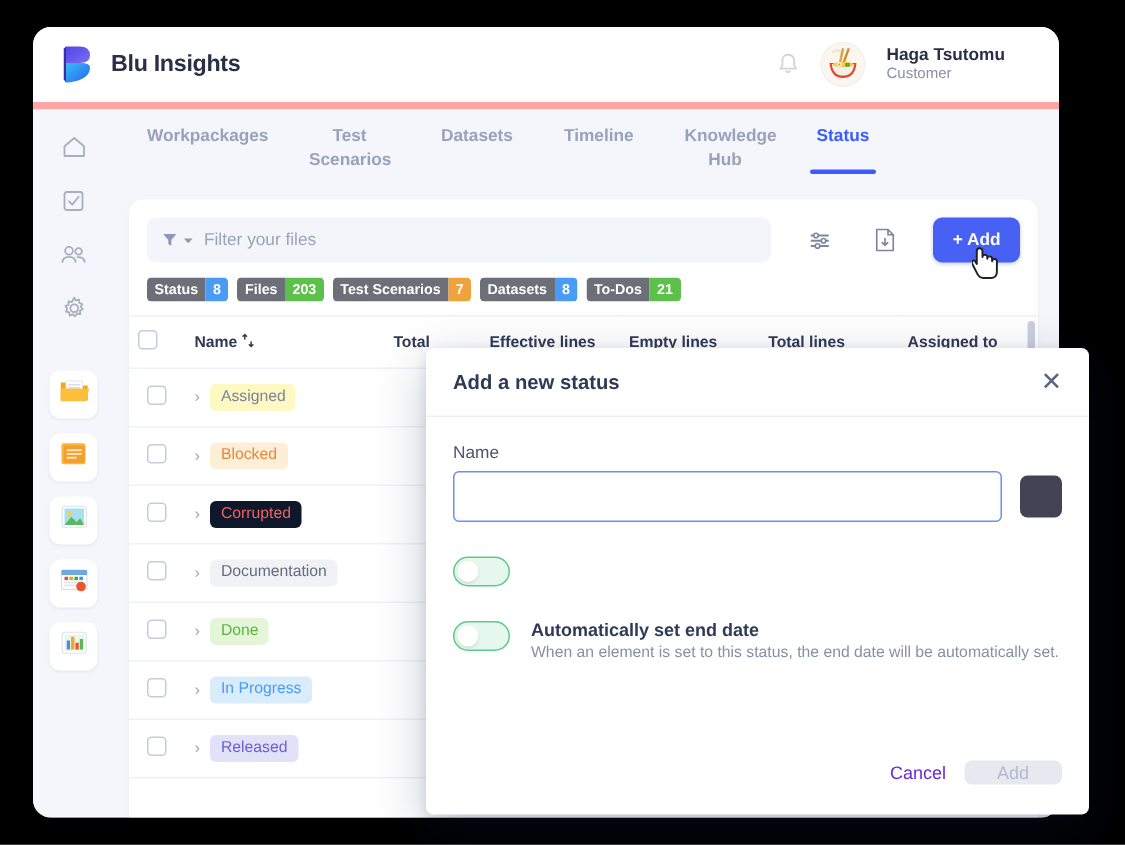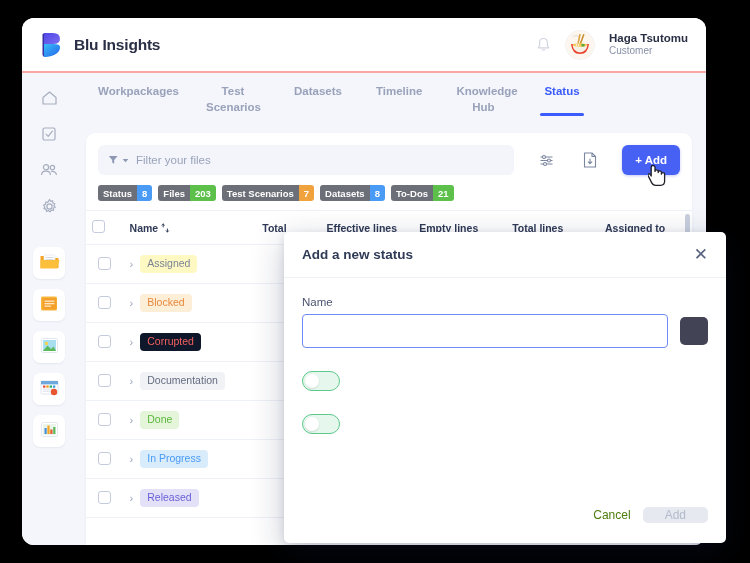--- a/index.html
+++ b/index.html
@@ -19,29 +19,29 @@
     border-radius: 12px;
     overflow: hidden;
   }
 
   
   .topbar {
     position: absolute; left: 0; top: 0;
     width: 684px; height: 55px;
     background: #ffffff;
     display: flex; align-items: center;
-    border-bottom: 2px solid #fca5a5;
+    border-bottom: 5px solid #fca5a5;
   }
   .brand { display: flex; align-items: center; gap: 10px; padding-left: 18px; }
   .logo-b { width: 24px; height: 26px; position: relative; }
   .brand-name {
     font-size: 15.5px; font-weight: bold; color: #2a2f45; letter-spacing: -0.2px;
   }
   .topbar-right {
-    margin-left: auto; display: flex; align-items: center; gap: 14px; padding-right: 18px;
+    margin-left: auto; display: flex; align-items: center; gap: 14px; padding-right: 36px;
   }
   .bell { width: 15px; height: 16px; opacity: .45; }
   .avatar {
     width: 30px; height: 30px; border-radius: 50%;
     background: #fdfdfd; border: 1px solid #f0f0f0;
     display: flex; align-items: center; justify-content: center;
     overflow: hidden;
   }
   .user-text { line-height: 1.25; }
   .user-name { font-size: 11.5px; font-weight: bold; color: #2a2f45; }
@@ -227,21 +227,21 @@
   }
   .tg-title { font-size: 12px; font-weight: bold; color: #2f3a56; }
   .tg-sub { font-size: 10.5px; color: #8890a6; margin-top: 2px; }
   .modal-foot {
     position: absolute; left: 0; right: 0; bottom: 0; height: 56px;
     display: flex; align-items: center; justify-content: flex-end; gap: 12px;
     padding: 0 18px;
   }
   .btn-cancel {
     background: none; border: none; cursor: pointer;
-    font-size: 12px; color: #4d7c0f; font-family: "Liberation Sans", sans-serif;
+    font-size: 12px; color: #6d28d9; font-family: "Liberation Sans", sans-serif;
   }
   .btn-add-disabled {
     height: 16px; padding: 0 22px; border-radius: 5px;
     background: #e6e9f0; color: #b3bacb; border: none;
     font-size: 12px; font-family: "Liberation Sans", sans-serif;
     cursor: default;
   }
 
   
   .cursor { position: absolute; left: 648px; top: 164px; z-index: 60; pointer-events: none; }
@@ -640,20 +640,24 @@
     <div class="toggle-row">
       <span class="toggle">
         <span class="knob"></span>
       </span>
     </div>
 
     <div class="toggle-row">
       <span class="toggle">
         <span class="knob"></span>
       </span>
+      <span>
+        <div class="tg-title">Automatically set end date</div>
+        <div class="tg-sub">When an element is set to this status, the end date will be automatically set.</div>
+      </span>
     </div>
   </div>
 
   <div class="modal-foot">
     <button class="btn-cancel">Cancel</button>
     <button class="btn-add-disabled">Add</button>
   </div>
 </div>
 
 <span class="cursor">

